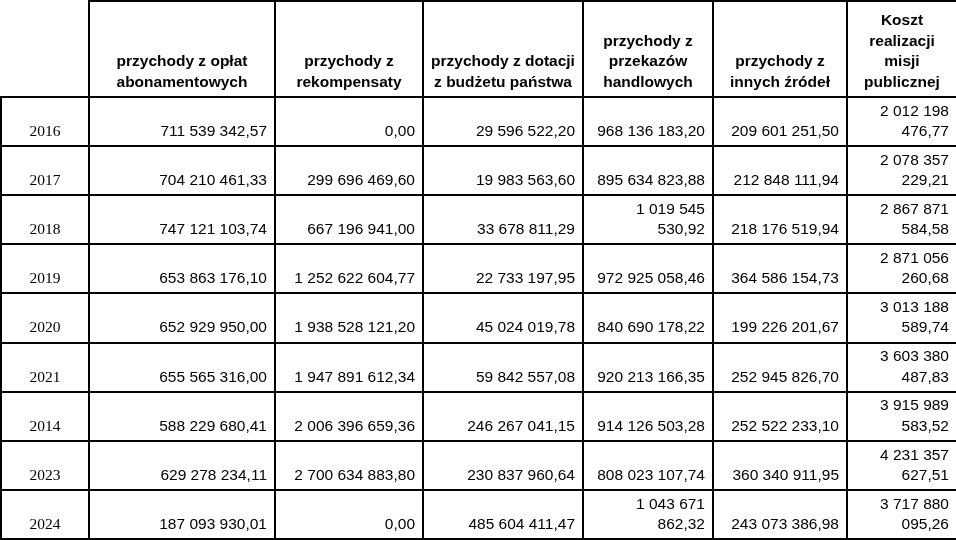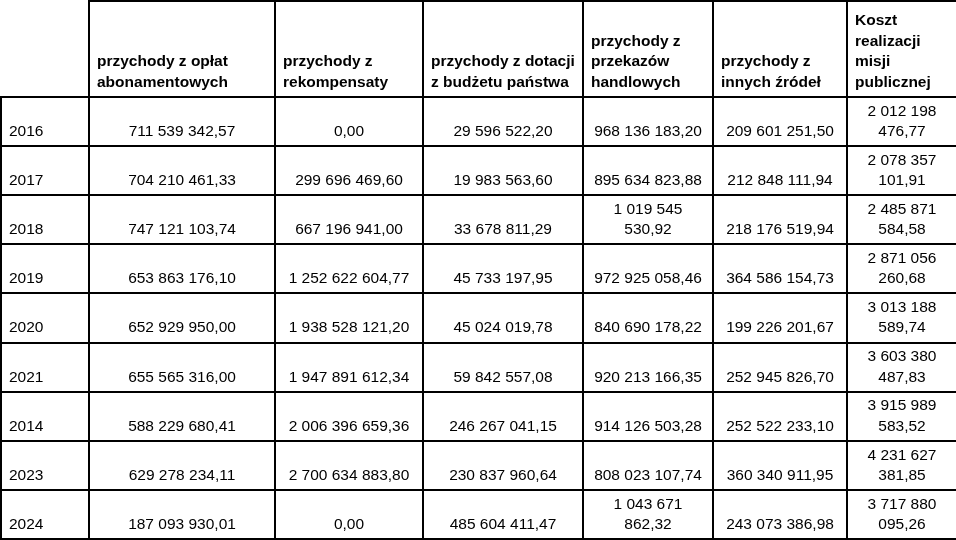--- a/index.html
+++ b/index.html
@@ -27,43 +27,44 @@
   }
   table.fin-table td,
   table.fin-table th {
     border: 2px solid #000000;
     vertical-align: bottom;
     padding: 2px 7px 4px 7px;
     box-sizing: border-box;
   }
   thead th {
     vertical-align: middle;
-    text-align: left;
+    text-align: center;
     font-weight: bold;
     font-size: 15.5px;
     line-height: 1.32;
     padding: 6px 6px 6px 6px;
     height: 96px;
   }
   thead th.corner {
     border-top: none;
     border-left: none;
   }
   tbody td {
     font-size: 15.5px;
     line-height: 1.30;
     height: 49px;
   }
   td.year {
-    text-align: left;
+    text-align: center;
     padding-left: 30px;
     font-size: 15.5px;
+    font-family: Liberation Serif, serif;
   }
   td.num {
-    text-align: center;
+    text-align: right;
     white-space: normal;
     word-spacing: 0px;
   }
   
   col.c-year  { width: 88px; }
   col.c-ab    { width: 186px; }
   col.c-rek   { width: 148px; }
   col.c-dot   { width: 160px; }
   col.c-han   { width: 130px; }
   col.c-inne  { width: 134px; }
@@ -104,36 +105,36 @@
         <td class="num">209 601 251,50</td>
         <td class="num">2 012 198 476,77</td>
       </tr>
       <tr>
         <td class="year">2017</td>
         <td class="num">704 210 461,33</td>
         <td class="num">299 696 469,60</td>
         <td class="num">19 983 563,60</td>
         <td class="num">895 634 823,88</td>
         <td class="num">212 848 111,94</td>
-        <td class="num">2 078 357 101,91</td>
+        <td class="num">2 078 357 229,21</td>
       </tr>
       <tr>
         <td class="year">2018</td>
         <td class="num">747 121 103,74</td>
         <td class="num">667 196 941,00</td>
         <td class="num">33 678 811,29</td>
         <td class="num">1 019 545 530,92</td>
         <td class="num">218 176 519,94</td>
-        <td class="num">2 485 871 584,58</td>
+        <td class="num">2 867 871 584,58</td>
       </tr>
       <tr>
         <td class="year">2019</td>
         <td class="num">653 863 176,10</td>
         <td class="num">1 252 622 604,77</td>
-        <td class="num">45 733 197,95</td>
+        <td class="num">22 733 197,95</td>
         <td class="num">972 925 058,46</td>
         <td class="num">364 586 154,73</td>
         <td class="num">2 871 056 260,68</td>
       </tr>
       <tr>
         <td class="year">2020</td>
         <td class="num">652 929 950,00</td>
         <td class="num">1 938 528 121,20</td>
         <td class="num">45 024 019,78</td>
         <td class="num">840 690 178,22</td>
@@ -158,21 +159,21 @@
         <td class="num">252 522 233,10</td>
         <td class="num">3 915 989 583,52</td>
       </tr>
       <tr>
         <td class="year">2023</td>
         <td class="num">629 278 234,11</td>
         <td class="num">2 700 634 883,80</td>
         <td class="num">230 837 960,64</td>
         <td class="num">808 023 107,74</td>
         <td class="num">360 340 911,95</td>
-        <td class="num">4 231 627 381,85</td>
+        <td class="num">4 231 357 627,51</td>
       </tr>
       <tr>
         <td class="year">2024</td>
         <td class="num">187 093 930,01</td>
         <td class="num">0,00</td>
         <td class="num">485 604 411,47</td>
         <td class="num">1 043 671 862,32</td>
         <td class="num">243 073 386,98</td>
         <td class="num">3 717 880 095,26</td>
       </tr>

